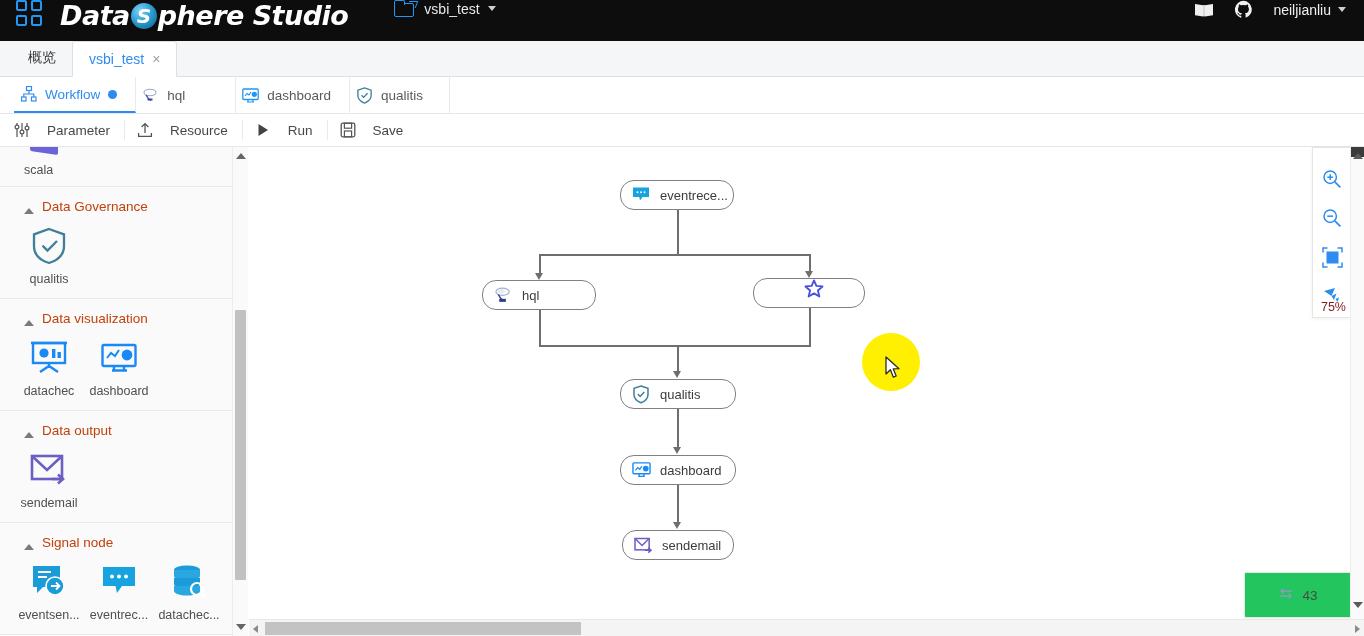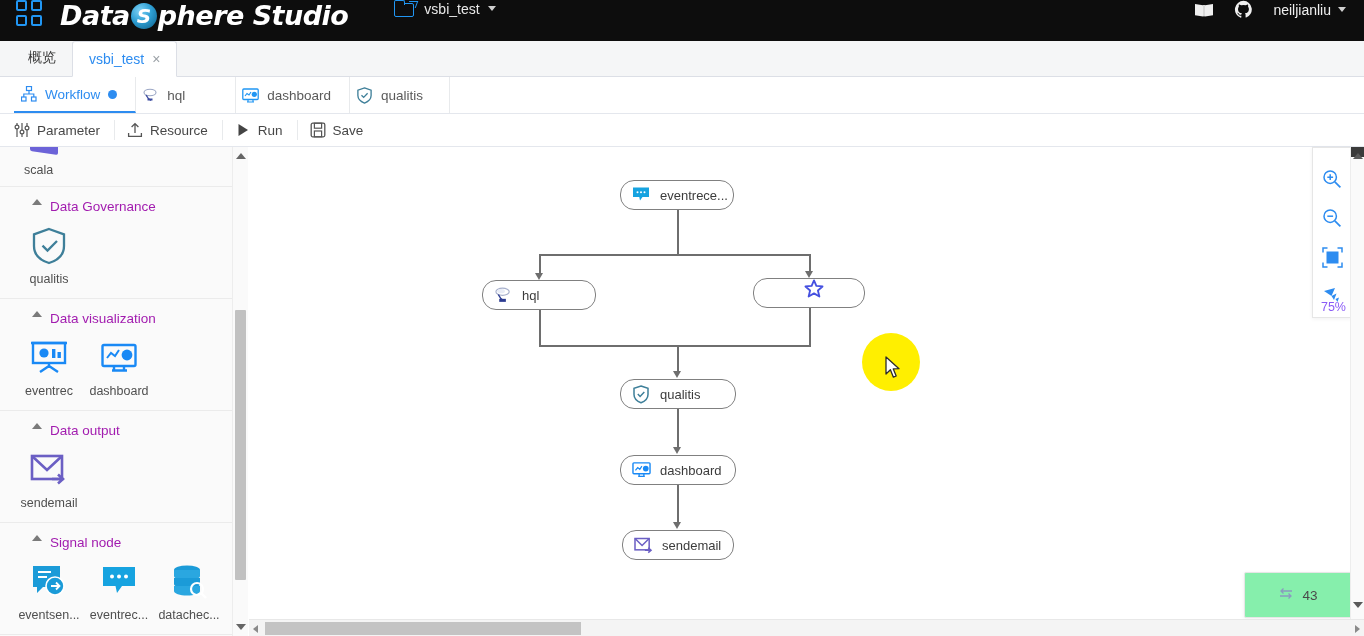--- a/index.html
+++ b/index.html
@@ -119,41 +119,41 @@
   .tabico { width: 17px; height: 17px; display:inline-flex; align-items:center; justify-content:center; }
 
   
   #toolbar {
     position: absolute; top: 114px; left: 0;
     width: 1364px; height: 33px;
     background: #fff; border-bottom: 1px solid #e4e7ed;
     display: flex; align-items: center; padding-left: 14px;
   }
   .tbtn {
-    display: flex; align-items: center; gap: 7px;
+    display: flex; align-items: center; gap: 17px;
     font-size: 13.5px; color: #474747; cursor: pointer;
     padding: 0 14px 0 0; margin-right: 12px;
     border-right: 1px solid #e8eaec; height: 20px;
   }
   .tbtn:last-child { border-right: none; }
   .tbico { width: 16px; height: 16px; display:inline-flex; align-items:center; justify-content:center; }
 
   
   #sidebar {
     position: absolute; top: 147px; left: 0;
     width: 248px; height: 489px;
     background: #fafafa;
     border-right: 1px solid #e0e0e0;
     overflow: hidden;
   }
   .sb-section { border-bottom: 1px solid #ebebeb; padding-bottom: 12px; }
   .sb-head {
-    display: flex; align-items: flex-start; gap: 8px;
-    padding: 12px 0 8px 32px;
-    font-size: 13.5px; color: #a21caf; cursor: pointer;
+    display: flex; align-items: flex-end; gap: 8px;
+    padding: 12px 0 8px 24px;
+    font-size: 13.5px; color: #c2410c; cursor: pointer;
   }
   .tri-up { width:0;height:0;border-left:5px solid transparent;border-right:5px solid transparent;border-bottom:6px solid #7a7a7a; }
   .sb-items { display: flex; flex-wrap: wrap; padding-left: 14px; }
   .sb-item {
     width: 70px; display:flex; flex-direction:column; align-items:center;
     cursor: pointer; margin-top: 4px;
   }
   .sb-item .ico-box { width: 40px; height: 40px; display:flex; align-items:center; justify-content:center; }
   .sb-item .lbl {
     font-size: 12.5px; color: #4f4f4f; margin-top: 6px;
@@ -228,28 +228,28 @@
     position: absolute; top: 147px; right: 12px;
     width: 40px;
     background: #fff; border: 1px solid #e6e6e6;
     display:flex; flex-direction: column; align-items:center;
     padding: 20px 0 10px 0; gap: 17px;
     box-shadow: 0 1px 4px rgba(0,0,0,.06);
   }
   .zbtn { width: 22px; height: 22px; display:flex; align-items:center; justify-content:center; cursor:pointer; }
   #zoom-pct {
     position: absolute; top: 300px; right: 18px;
-    font-size: 12.5px; color: #8b5cf6;
+    font-size: 12.5px; color: #7f1d1d;
   }
 
   
   #count-badge {
     position: absolute; right: 12px; bottom: 18px;
     width: 108px; height: 46px;
-    background: #86efac; border: 1px solid #e6e6e6; border-radius: 2px;
+    background: #22c55e; border: 1px solid #e6e6e6; border-radius: 2px;
     display:flex; align-items:center; justify-content:center; gap: 8px;
     box-shadow: 0 1px 4px rgba(0,0,0,.06);
     font-size: 13.5px; color: #4a4a4a;
   }
 
   
   #canvas-vscroll {
     position: absolute; top: 147px; right: 0; width: 14px; height: 489px;
     background: #fafafa; border-left: 1px solid #ededed;
   }
@@ -467,21 +467,21 @@
           <span class="ico-box">
             <svg width="38" height="38" viewBox="0 0 38 38">
               <rect x="3" y="4" width="32" height="20" fill="none" stroke="#1989f5" stroke-width="2.4"></rect>
               <path d="M1 4 h36" stroke="#1989f5" stroke-width="2.4"></path>
               <circle cx="14" cy="14" r="4.6" fill="#1989f5"></circle>
               <rect x="22" y="10" width="3.4" height="9" fill="#1989f5"></rect>
               <rect x="27.5" y="13" width="3.4" height="6" fill="#1989f5"></rect>
               <path d="M19 24 v5 M10 33 L19 27 L28 33" fill="none" stroke="#1989f5" stroke-width="2.4"></path>
             </svg>
           </span>
-          <span class="lbl">eventrec</span>
+          <span class="lbl">datachec</span>
         </div>
         <div class="sb-item">
           <span class="ico-box">
             <svg width="38" height="38" viewBox="0 0 38 38">
               <rect x="2.5" y="6" width="33" height="21" rx="1.5" fill="none" stroke="#1989f5" stroke-width="2.4"></rect>
               <path d="M7 19 l4-5 4 3 4-6" fill="none" stroke="#1989f5" stroke-width="2"></path>
               <circle cx="27" cy="16" r="5.4" fill="#1989f5"></circle>
               <path d="M14 27 v3.5 M24 27 v3.5 M12 31.5 h15" stroke="#1989f5" stroke-width="2.4" fill="none"></path>
             </svg>
           </span>

